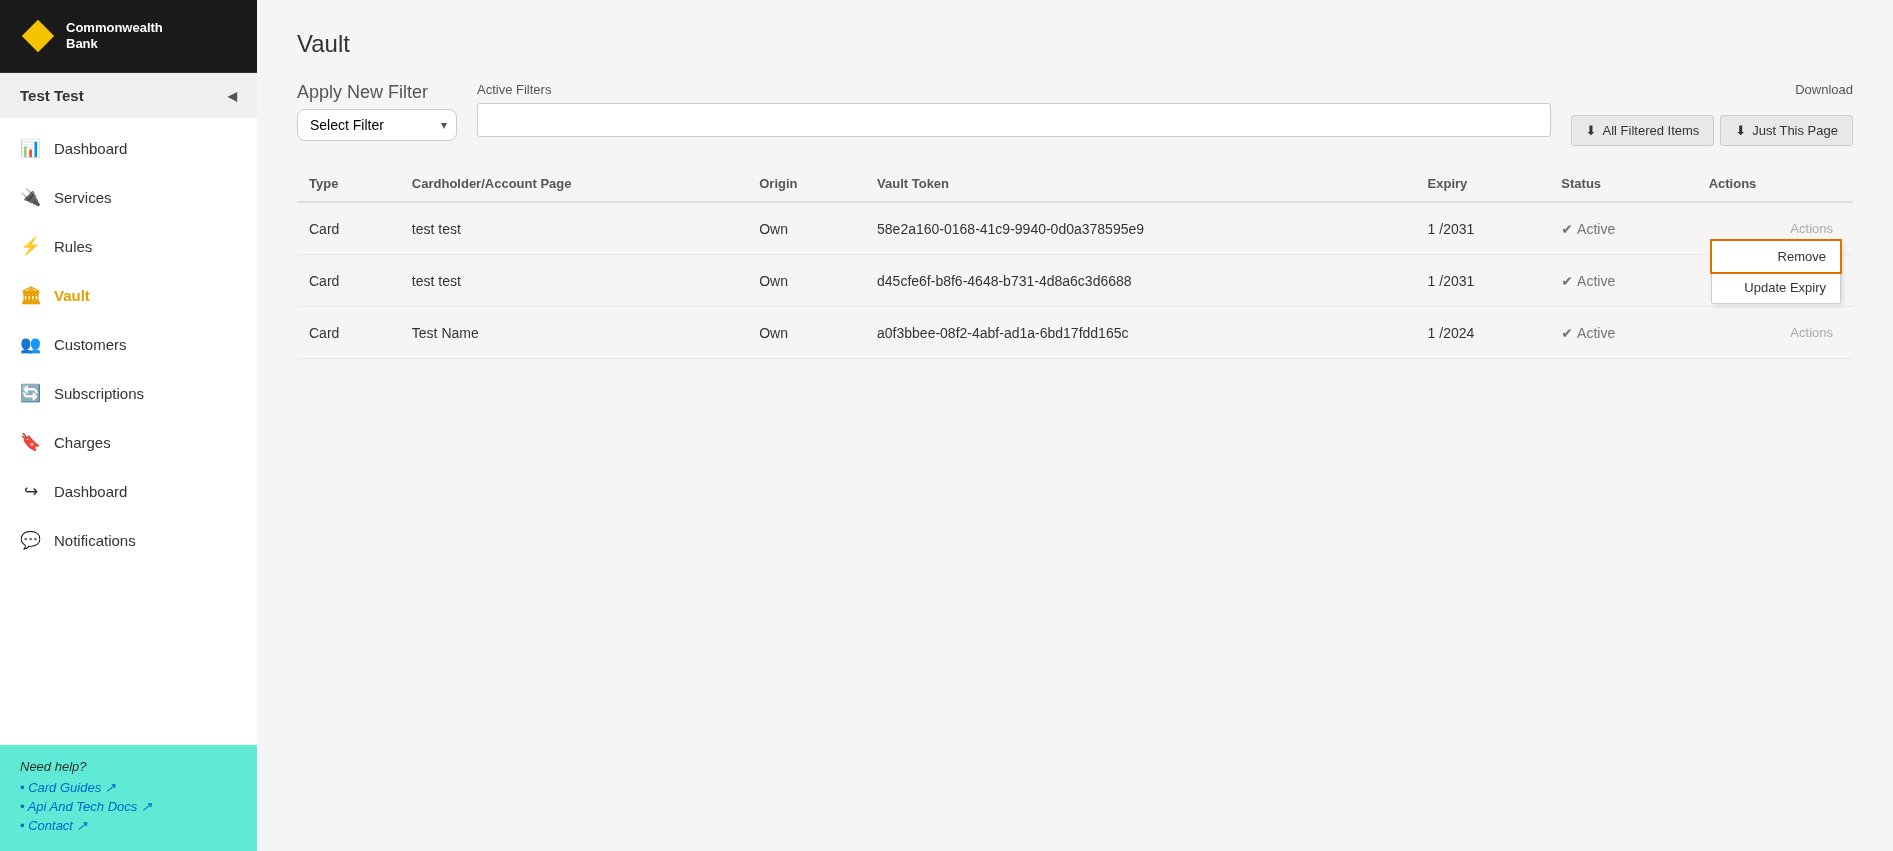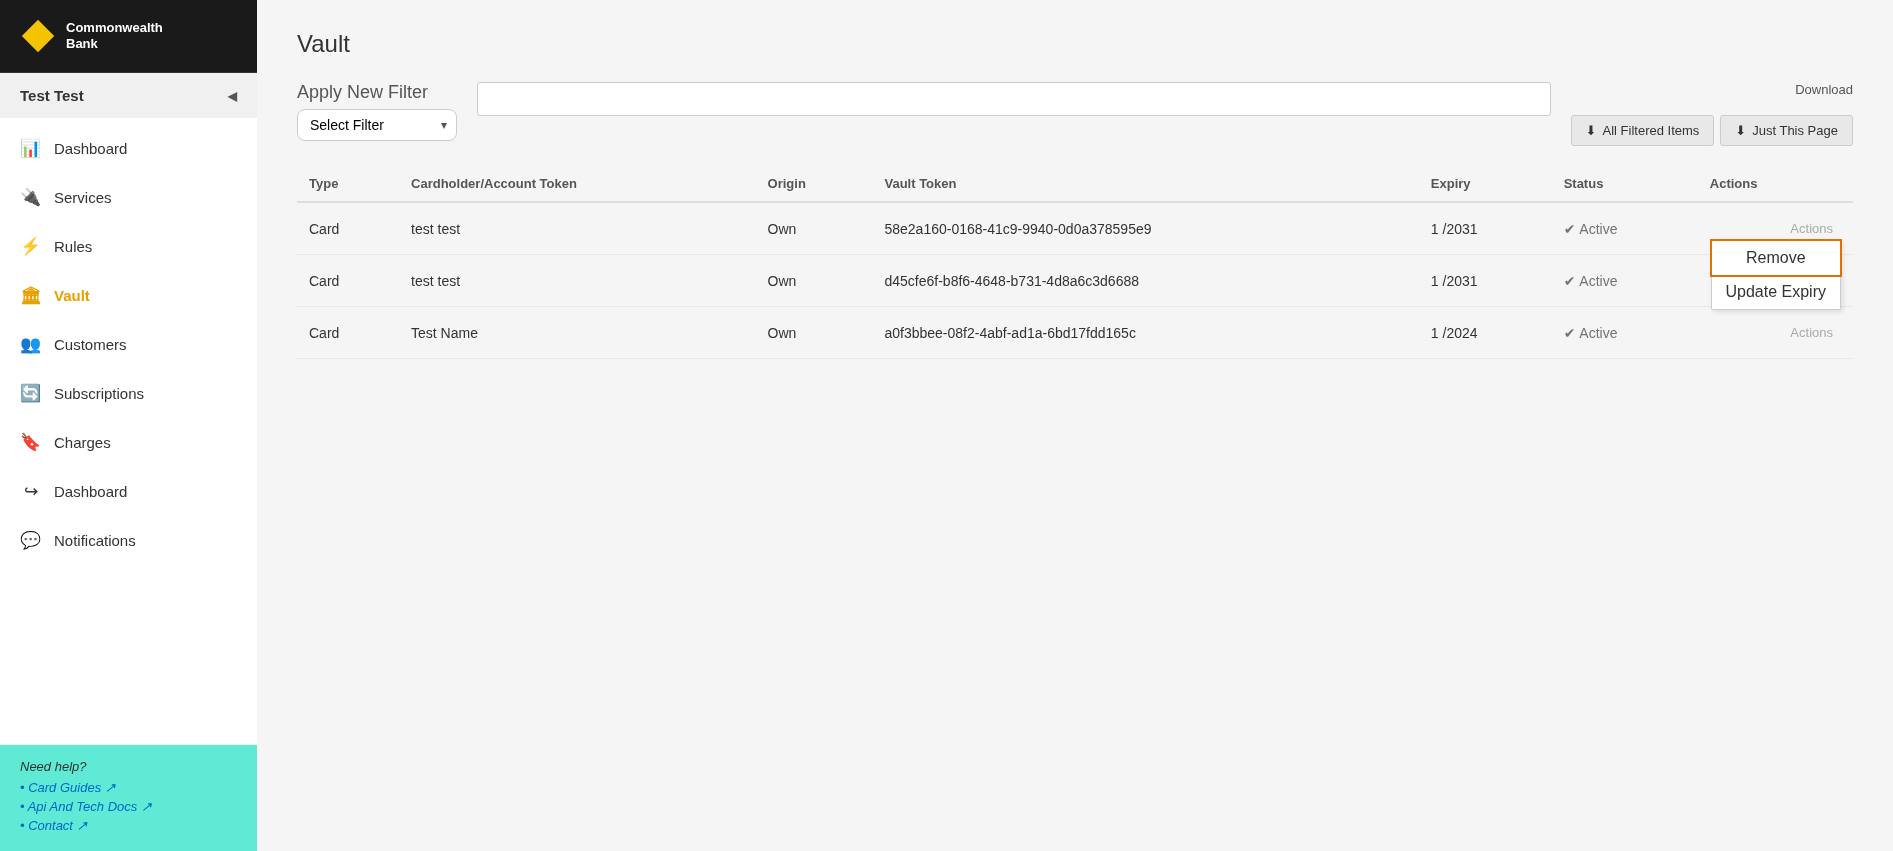--- a/index.html
+++ b/index.html
@@ -221,28 +221,28 @@
       background: #fff;
       border: 1px solid #ccc;
       border-radius: 2px;
       z-index: 100;
       min-width: 130px;
       box-shadow: 2px 2px 5px rgba(0,0,0,0.1);
     }
     .dropdown-menu .dropdown-item {
       display: block;
       padding: 8px 14px;
-      font-size: 16px;
+      font-size: 13px;
       color: #333;
       cursor: pointer;
       white-space: nowrap;
       background: #fff;
       border: none;
       width: 100%;
-      text-align: center;
+      text-align: right;
     }
     .dropdown-item.remove-item {
       background: #fff;
       color: #333;
       outline: 2px solid #e07000;
     }
     .actions-col { text-align: right; }
   </style>
 </head>
 <body>
@@ -318,20 +318,21 @@
       <label>Apply New Filter</label>
       <div class="filter-select-wrap">
         <select class="filter-select">
           <option>Select Filter</option>
         </select>
         <span class="filter-select-arrow">▾</span>
       </div>
     </div>
 
     <div class="active-filters-section">
+      <label>Active Filters</label>
       <div class="active-filters-box"></div>
     </div>
 
     <div class="download-section">
       <label>Download</label>
       <div class="download-buttons">
         <button class="btn-download">
           <span>⬇</span>
           <span>All Filtered Items</span>
         </button>
@@ -340,21 +341,21 @@
           <span>Just This Page</span>
         </button>
       </div>
     </div>
   </div>
 
   <table class="vault-table">
     <thead>
       <tr>
         <th>Type</th>
-        <th>Cardholder/Account Token</th>
+        <th>Cardholder/Account Page</th>
         <th>Origin</th>
         <th>Vault Token</th>
         <th>Expiry</th>
         <th>Status</th>
         <th class="actions-col">Actions</th>
       </tr>
     </thead>
     <tbody>
 
       <tr class="table-row">

